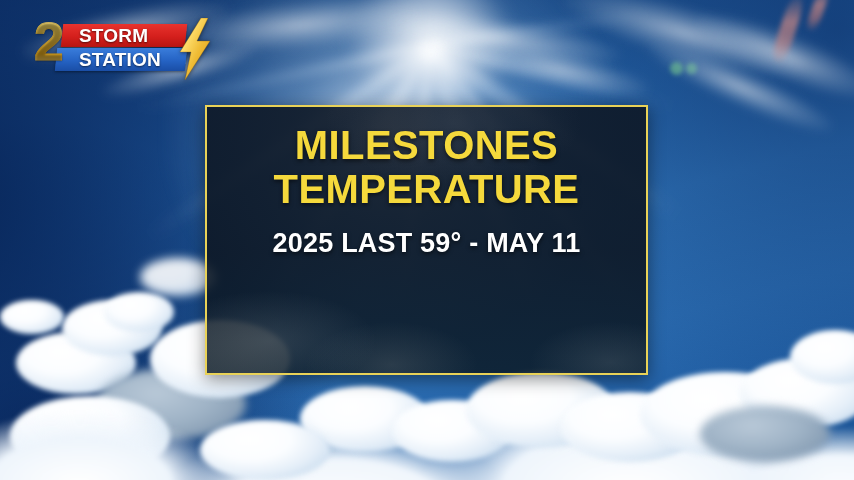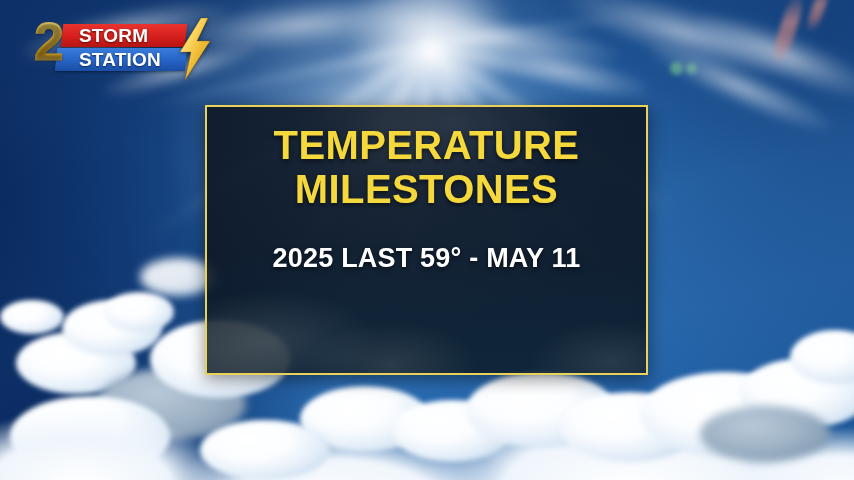--- a/index.html
+++ b/index.html
@@ -226,21 +226,21 @@
   }
   .headline {
     color: #f5d93c;
     font-weight: bold;
     font-size: 40px;
     line-height: 1.10;
     letter-spacing: 0.4px;
     text-shadow: 0 2px 4px rgba(0,0,0,0.55);
   }
   .subline {
-    margin-top: 30px;
+    margin-top: 15px;
     color: #ffffff;
     font-weight: bold;
     font-size: 27px;
     line-height: 1.32;
     letter-spacing: 0.2px;
     text-shadow: 0 2px 4px rgba(0,0,0,0.6);
   }
 </style>
 </head>
 <body>
@@ -318,22 +318,22 @@
         </linearGradient>
       </defs>
       <polygon points="27,0 6,34 17,34 11,62 36,23 23,23 34,0" fill="url(#boltgrad)" stroke="rgba(140,95,10,0.35)" stroke-width="1"></polygon>
     </svg>
   </div>
 
   <div class="panel">
     <div class="panel-bleed"></div>
     <div class="panel-inner">
       <div class="headline">
+        <div>MILESTONES</div>
         <div>TEMPERATURE</div>
-        <div>MILESTONES</div>
       </div>
       <div class="subline">
         <div>2025 LAST 59° - MAY 11</div>
       </div>
     </div>
   </div>
 
 </div>
 
 </body></html>

